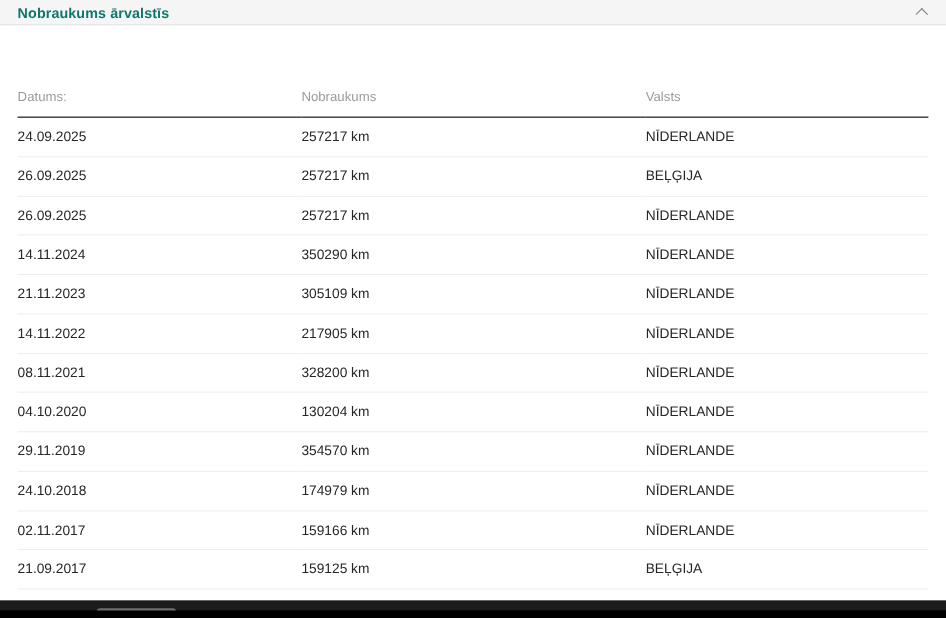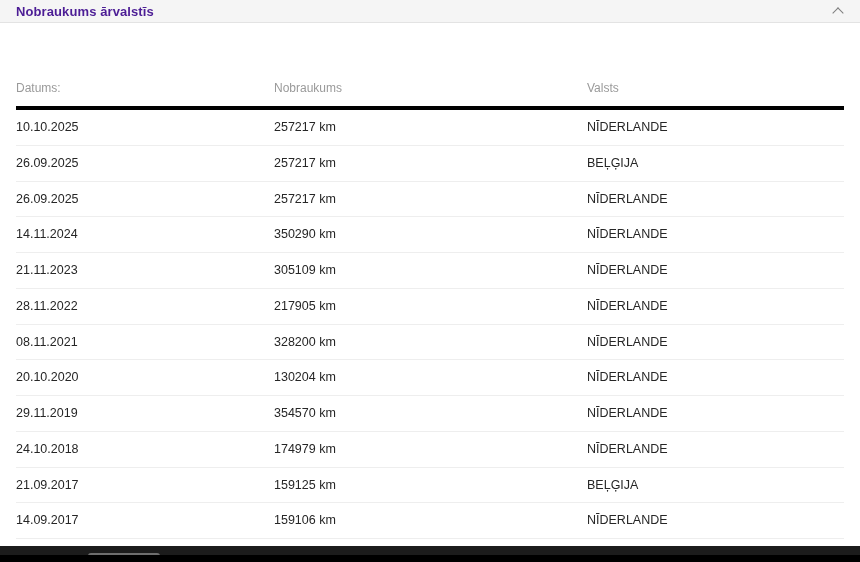--- a/index.html
+++ b/index.html
@@ -27,21 +27,21 @@
     border-bottom: 1px solid #e3e3e3;
     display: flex;
     align-items: center;
     justify-content: space-between;
     padding: 0 14px 0 16px;
     position: relative;
   }
   .panel-title {
     font-size: 13px;
     font-weight: bold;
-    color: #4c1d95;
+    color: #0f766e;
     letter-spacing: 0.1px;
     line-height: 1;
   }
   .chevron-up {
     width: 14px;
     height: 14px;
     position: relative;
     opacity: 0.75;
   }
   .chevron-up::before {
@@ -67,21 +67,21 @@
     width: 828px;
     border-collapse: collapse;
     table-layout: fixed;
   }
   table.mileage th {
     text-align: left;
     font-size: 12px;
     font-weight: normal;
     color: #9a9a9a;
     padding: 0 0 11px 0;
-    border-bottom: 4px solid #000000;
+    border-bottom: 1px solid #000000;
     vertical-align: bottom;
   }
   table.mileage td {
     font-size: 12.5px;
     color: #262626;
     padding: 11px 0 10px 0;
     border-bottom: 1px solid #eeeeee;
     vertical-align: middle;
     line-height: 1.1;
   }
@@ -152,21 +152,21 @@
       </colgroup>
       <thead>
         <tr>
           <th>Datums:</th>
           <th>Nobraukums</th>
           <th>Valsts</th>
         </tr>
       </thead>
       <tbody>
         <tr>
-          <td>10.10.2025</td>
+          <td>24.09.2025</td>
           <td>257217 km</td>
           <td>NĪDERLANDE</td>
         </tr>
         <tr>
           <td>26.09.2025</td>
           <td>257217 km</td>
           <td>BEĻĢIJA</td>
         </tr>
         <tr>
           <td>26.09.2025</td>
@@ -177,42 +177,47 @@
           <td>14.11.2024</td>
           <td>350290 km</td>
           <td>NĪDERLANDE</td>
         </tr>
         <tr>
           <td>21.11.2023</td>
           <td>305109 km</td>
           <td>NĪDERLANDE</td>
         </tr>
         <tr>
-          <td>28.11.2022</td>
+          <td>14.11.2022</td>
           <td>217905 km</td>
           <td>NĪDERLANDE</td>
         </tr>
         <tr>
           <td>08.11.2021</td>
           <td>328200 km</td>
           <td>NĪDERLANDE</td>
         </tr>
         <tr>
-          <td>20.10.2020</td>
+          <td>04.10.2020</td>
           <td>130204 km</td>
           <td>NĪDERLANDE</td>
         </tr>
         <tr>
           <td>29.11.2019</td>
           <td>354570 km</td>
           <td>NĪDERLANDE</td>
         </tr>
         <tr>
           <td>24.10.2018</td>
           <td>174979 km</td>
+          <td>NĪDERLANDE</td>
+        </tr>
+        <tr>
+          <td>02.11.2017</td>
+          <td>159166 km</td>
           <td>NĪDERLANDE</td>
         </tr>
         <tr>
           <td>21.09.2017</td>
           <td>159125 km</td>
           <td>BEĻĢIJA</td>
         </tr>
         <tr>
           <td>14.09.2017</td>
           <td>159106 km</td>

